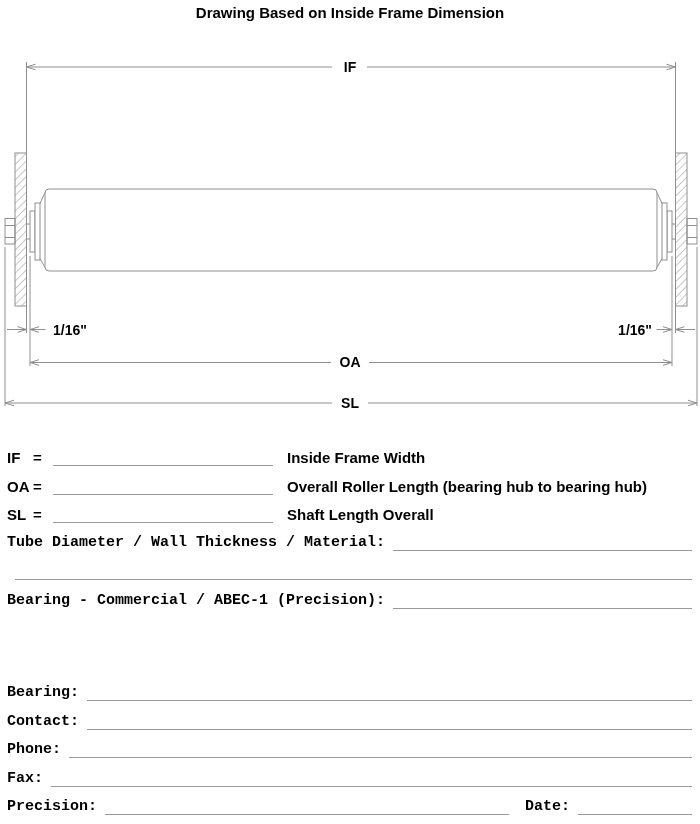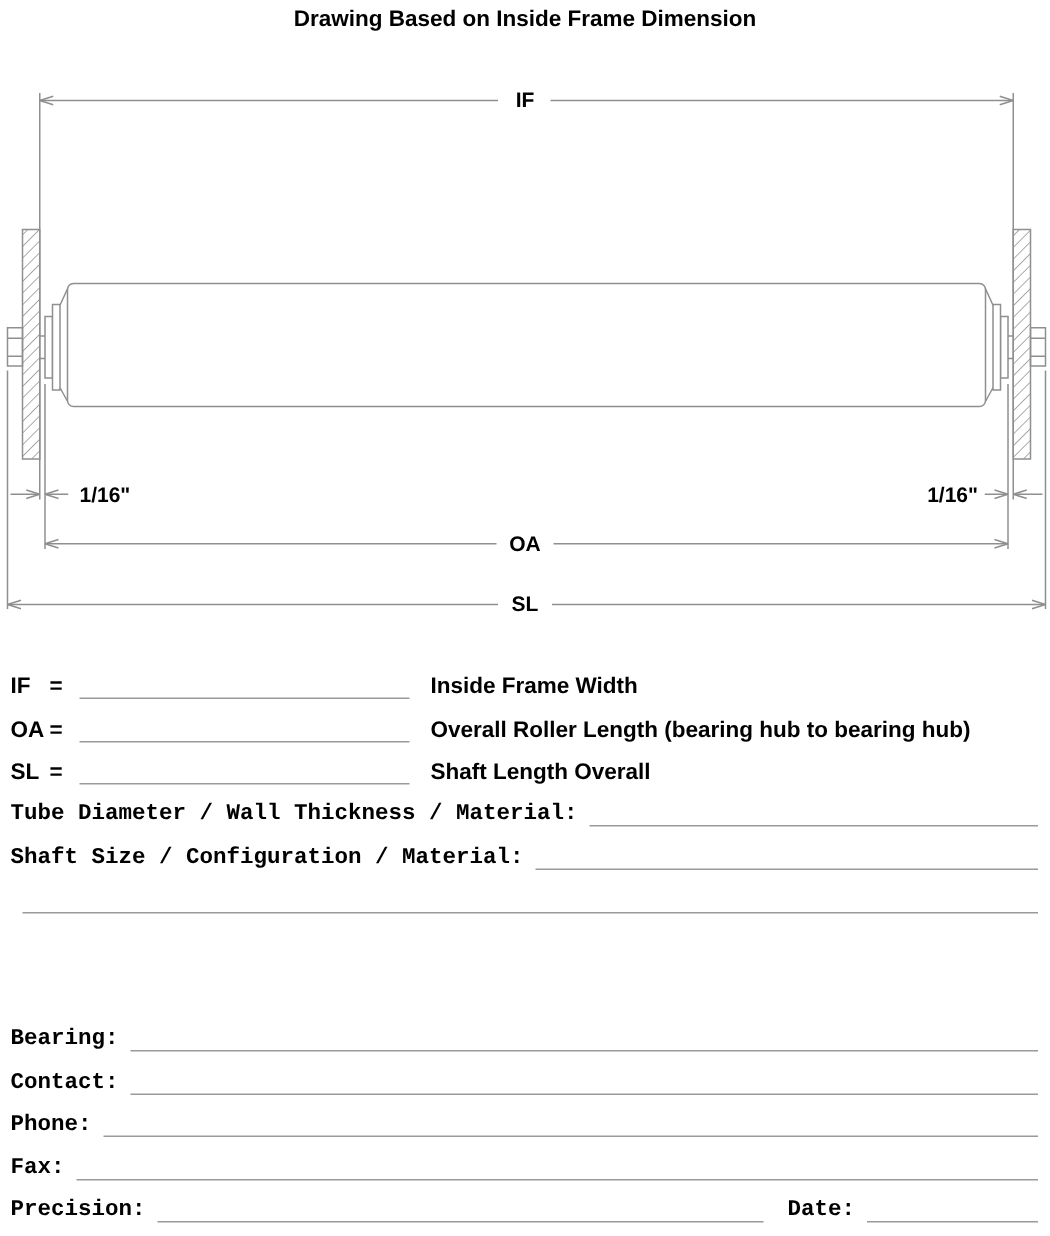--- a/index.html
+++ b/index.html
@@ -147,24 +147,24 @@
   <span class="b legend-eq">=</span>
   <div class="fill-line legend-line"></div>
   <span class="b legend-desc">Shaft Length Overall</span>
 </div>
 
 <div class="abs row-flex" style="top:535px">
   <span class="b">Tube Diameter / Wall Thickness / Material:</span>
   <div class="fill-line"></div>
 </div>
 <div class="abs row-flex" style="top:564px">
-  <span class="b">Shaft Size / Configuration / Material:</span>
   <div class="fill-line"></div>
 </div>
 <div class="abs row-flex" style="top:593px">
+  <span class="b">Bearing - Commercial / ABEC-1 (Precision):</span>
   <div class="fill-line"></div>
 </div>
 
 <div class="abs row-flex" style="top:685px">
   <span class="b">Bearing:</span>
   <div class="fill-line"></div>
 </div>
 <div class="abs row-flex" style="top:714px">
   <span class="b">Contact:</span>
   <div class="fill-line"></div>

